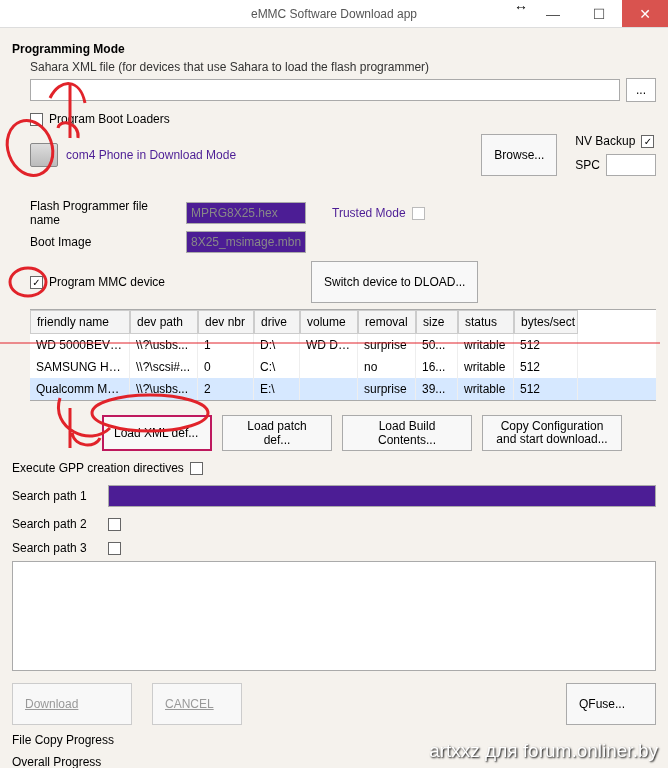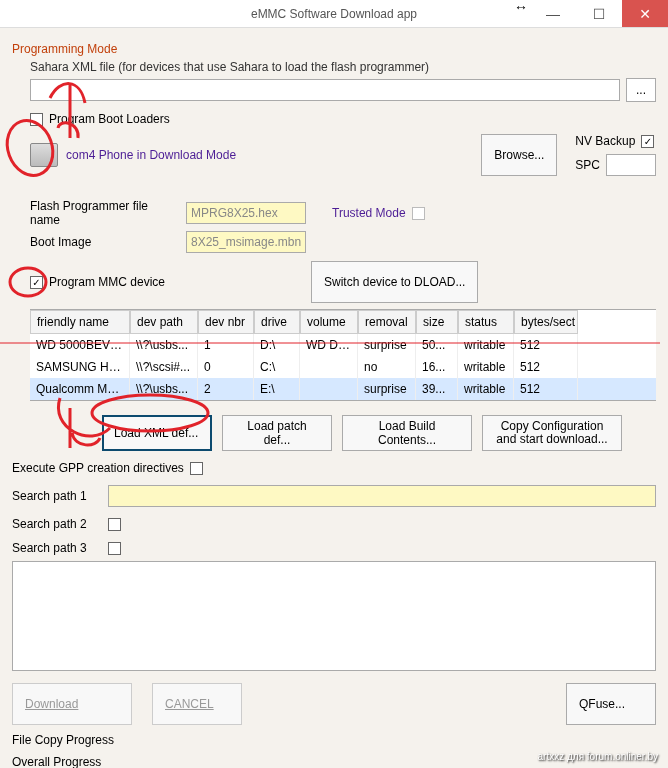--- a/index.html
+++ b/index.html
@@ -4,49 +4,49 @@
 <style>
 * { box-sizing: border-box; font-family: "Segoe UI", Tahoma, sans-serif; font-size: 12px; }
 body { margin: 0; background: #f0f0f0; width: 668px; height: 768px; overflow: hidden; position: relative; }
 .titlebar { height: 28px; background: #fff; display: flex; align-items: center; justify-content: center; position: relative; border-bottom: 1px solid #ddd; }
 .titlebar-text { color: #555; }
 .titlebar-btns { position: absolute; right: 0; top: 0; display: flex; height: 100%; }
 .tb-btn { width: 46px; display: flex; align-items: center; justify-content: center; color: #555; font-size: 14px; }
 .tb-close { background: #d9534f; color: #fff; }
 .double-arrow { position: absolute; top: -3px; right: 140px; font-size: 14px; }
 .window-body { background: #f5f2ed; padding: 8px 12px 12px 12px; height: 740px; position: relative; }
-.section-title { color: #c2410c; margin: 6px 0 4px 0; }
+.section-title { color: #000000; margin: 6px 0 4px 0; font-weight: bold; }
 .field-row { display: flex; align-items: center; gap: 6px; margin: 4px 0; }
 .indent { margin-left: 18px; }
 input[type=text] { background: #fff; border: 1px solid #aaa; height: 22px; padding: 2px 4px; color: #444; }
-input[type=text]:disabled { background: #fef9c3; color: #888; }
+input[type=text]:disabled { background: #4c1d95; color: #888; }
 .browse-btn { width: 30px; height: 24px; background: #fff; border: 1px solid #aaa; display: flex; align-items: center; justify-content: center; cursor: pointer; }
 .btn { background: #f8f8f8; border: 1px solid #aaa; padding: 20px 12px; cursor: pointer; height: 26px; display: inline-flex; align-items: center; }
 .btn:disabled, .btn.disabled { color: #999; border-color: #ccc; cursor: default; text-decoration: underline; }
 .btn.big { height: 36px; padding: 4px 10px; text-align: center; }
-.btn.selected { border: 2px solid #0c4a6e; }
+.btn.selected { border: 2px solid #be185d; }
 .checkbox { width: 13px; height: 13px; border: 1px solid #666; background: #fff; display: inline-flex; align-items: center; justify-content: center; font-size: 10px; }
 .checked::after { content: "✓"; color: #000; }
 .device-icon { width: 28px; height: 24px; background: linear-gradient(#ddd,#bbb); border: 1px solid #888; border-radius: 2px; display:inline-block; }
 .gray-text { color: #4c1d95; }
 .table { border-top: 1px solid #aaa; border-bottom: 1px solid #aaa; background: #fff; margin-top: 6px; }
 .table-header, .table-row { display: flex; }
 .table-header .th { border: 1px solid #ccc; background: #f4f4f4; padding: 4px 6px; font-weight: normal; }
 .table-row .td { padding: 4px 6px; border-right: 1px solid #eee; }
 .table-row.selected { background: #d6e8ff; }
 .col-name { width: 100px; } .col-path { width: 68px; } .col-nbr { width: 56px; }
 .col-drive { width: 46px; } .col-volume { width: 58px; } .col-removal { width: 58px; }
 .col-size { width: 42px; } .col-status { width: 56px; } .col-bytes { width: 64px; }
 .ellipsis { white-space: nowrap; overflow: hidden; text-overflow: ellipsis; }
 .button-row { display: flex; gap: 10px; margin: 14px 0 10px 0; align-items: stretch; }
 .log-area { width: 100%; height: 110px; background: #fff; border: 1px solid #aaa; margin-top: 6px; }
 .progress-label { margin-top: 8px; }
 .bottom-bar { margin-top: 6px; display:flex; gap:8px; }
 .overlay-svg { position: absolute; left: 0; top: 0; pointer-events: none; }
-.watermark { position: absolute; bottom: 6px; right: 10px; color: #fff; text-shadow: 1px 1px 2px #000; font-size: 10px; margin-top: 16px; }
+.watermark { position: absolute; bottom: 6px; right: 10px; color: #fff; text-shadow: 1px 1px 2px #000; font-size: 19px; margin-top: 16px; }
 .label-small { color: #333; }
 </style>
 </head>
 <body>
 
 <div class="titlebar">
   <span class="double-arrow">↔</span>
   <span class="titlebar-text">eMMC Software Download app</span>
   <div class="titlebar-btns">
     <div class="tb-btn">—</div>

